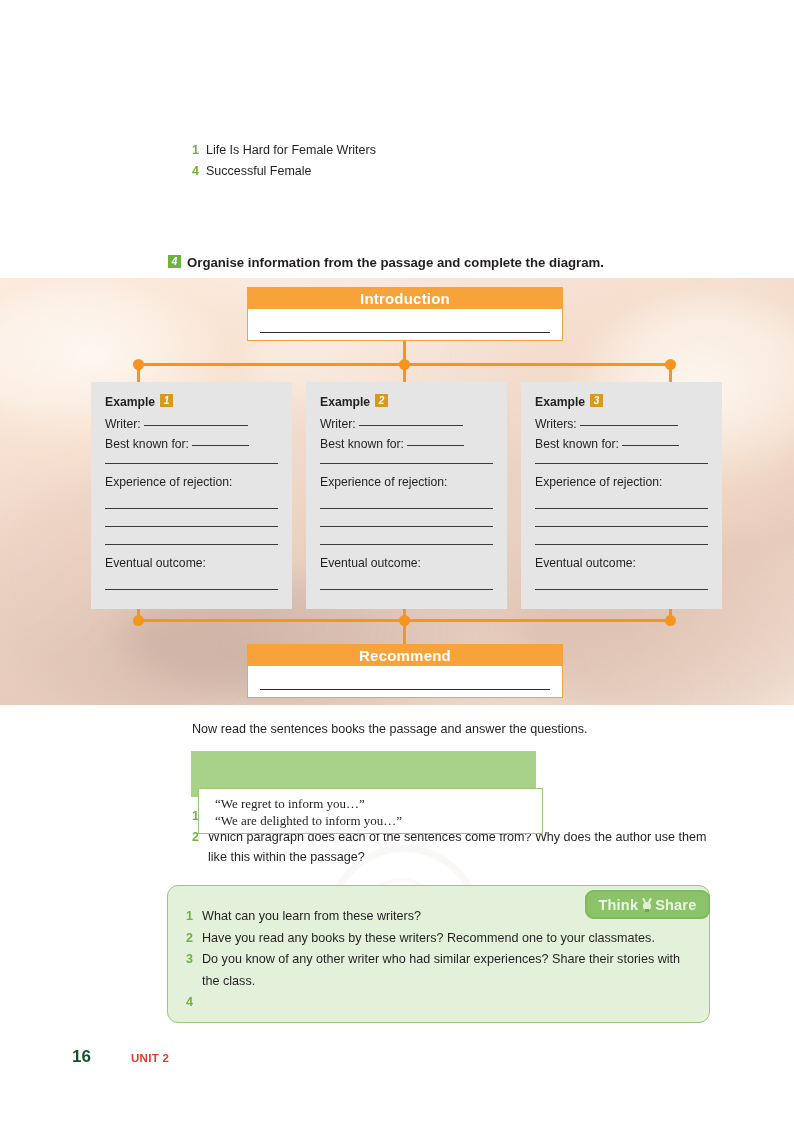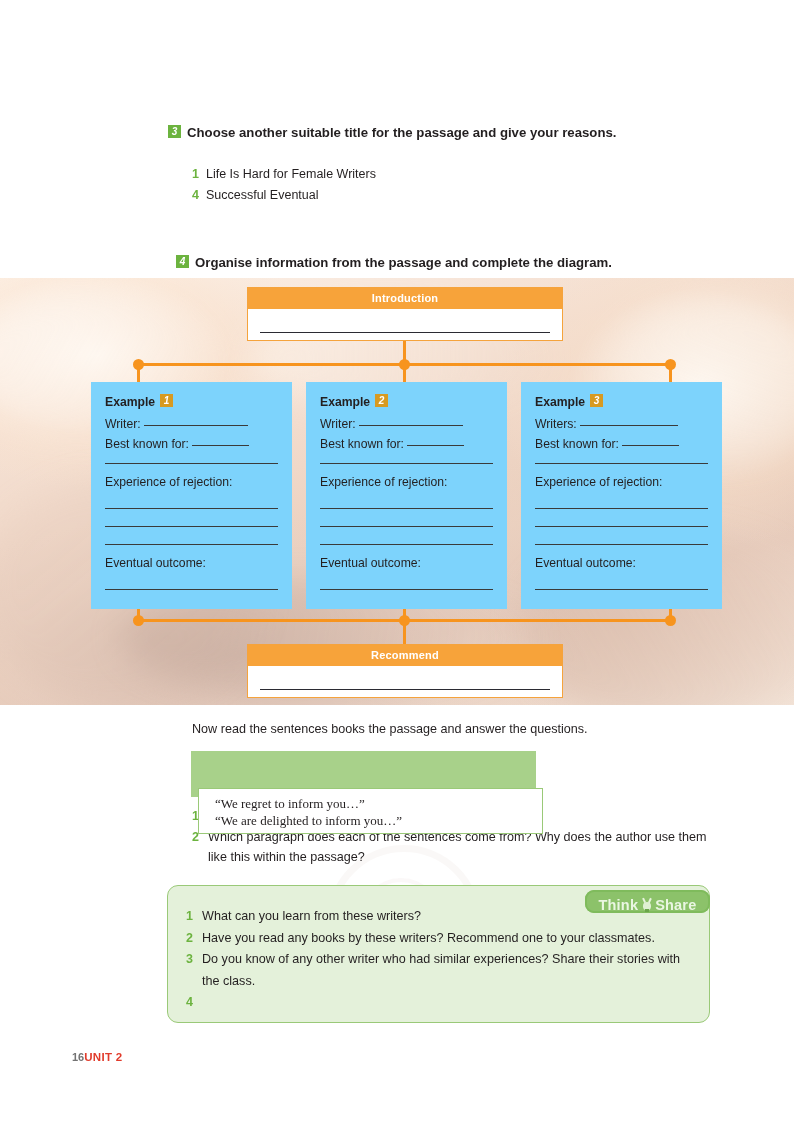--- a/index.html
+++ b/index.html
@@ -48,35 +48,35 @@
   .ex3-head {
     font-size: 13.2px;
     font-weight: bold;
     color: #231f20;
     line-height: 18px;
     white-space: nowrap;
   }
   .ex3-head .badge-sq { margin-right: 6px; }
   .ex3 ul {
     list-style: none;
-    margin: 22px 0 0 0;
+    margin: 16px 0 0 0;
     padding: 0 0 0 24px;
   }
   .ex3 li {
     font-size: 12.5px;
     line-height: 20.7px;
     color: #231f20;
     white-space: nowrap;
   }
   .ex3 li .ol-num { margin-right: 7px; }
 
   
   .ex4-head {
     position: absolute;
-    left: 176px;
+    left: 168px;
     top: 255px;
     font-size: 13.2px;
     font-weight: bold;
     color: #231f20;
     white-space: nowrap;
   }
   .ex4-head .badge-sq { margin-right: 6px; }
 
   
   .photo-band {
@@ -129,21 +129,21 @@
   
   .obox {
     position: absolute;
     border: 1.4px solid #f5a33c;
     background: #ffffff;
     box-sizing: border-box;
   }
   .obox-title {
     background: #f7a33a;
     color: #ffffff;
-    font-size: 11px;
+    font-size: 15px;
     font-weight: bold;
     text-align: center;
     line-height: 21px;
     height: 21px;
     letter-spacing: 0.2px;
   }
   .obox-body {
     height: 31px;
     position: relative;
     background: #ffffff;
@@ -152,21 +152,21 @@
     position: absolute;
     left: 12px;
     right: 12px;
     bottom: 7px;
     border-bottom: 1.4px solid #2b2b33;
   }
 
   
   .card {
     position: absolute;
-    background: #7dd3fc;
+    background: #e5e5e5;
     width: 201px;
     box-sizing: border-box;
     padding: 12px 14px 10px 14px;
   }
   .card-title {
     font-size: 12.2px;
     font-weight: bold;
     color: #231f20;
     margin: 0 0 6px 0;
     white-space: nowrap;
@@ -257,21 +257,21 @@
     background: #e4f1da;
     border: 1.3px solid #9ac978;
     border-radius: 11px;
     box-sizing: border-box;
   }
   .tstab {
     position: absolute;
     left: 585px;
     top: 890px;
     width: 125px;
-    height: 23px;
+    height: 29px;
     background: #8cc26a;
     border-radius: 9px;
     box-shadow: inset 0 0 0 2px #7fbb5c;
     z-index: 5;
     text-align: center;
     line-height: 29px;
     white-space: nowrap;
   }
   .tstab span {
     font-size: 14.5px;
@@ -346,23 +346,24 @@
   }
 
   
   .footer {
     position: absolute;
     left: 72px;
     top: 1047px;
     white-space: nowrap;
   }
   .pg {
-    font-size: 11px;
-    font-weight: bold;
-    color: #737373;
+    font-size: 17px;
+    font-weight: bold;
+    color: #14532d;
+    margin-right: 40px;
   }
   .unit {
     font-size: 11.5px;
     font-weight: bold;
     color: #e13b2b;
     letter-spacing: 0.3px;
   }
 
   
   .watermark {
@@ -384,26 +385,23 @@
     width: 74px;
     height: 74px;
     border-radius: 50%;
     border: 4px solid rgba(170,120,110,0.05);
   }
 </style>
 </head>
 <body>
 
 <div class="ex3">
-  <div class="ex3-head">
-    <span class="badge-sq badge-green">3</span><span>Choose another suitable title for the passage and give your reasons.</span>
-  </div>
   <ul>
     <li><span class="ol-num">1</span><span>Life Is Hard for Female Writers</span></li>
-    <li><span class="ol-num">4</span><span>Successful Eventual</span></li>
+    <li><span class="ol-num">4</span><span>Successful Female</span></li>
   </ul>
 </div>
 
 <div class="ex4-head">
   <span class="badge-sq badge-green">4</span><span>Organise information from the passage and complete the diagram.</span>
 </div>
 
 <div class="photo-band">
   <div class="band-streak s1"></div>
   <div class="band-streak s2"></div>

